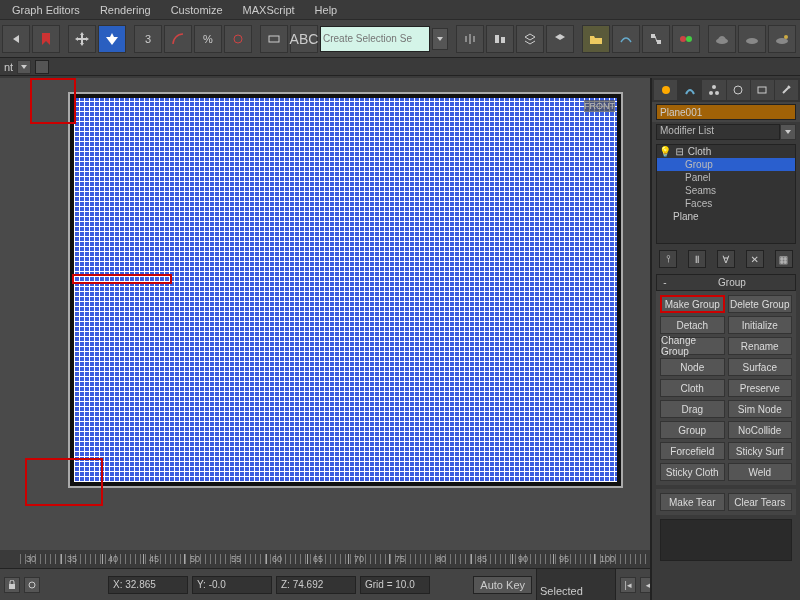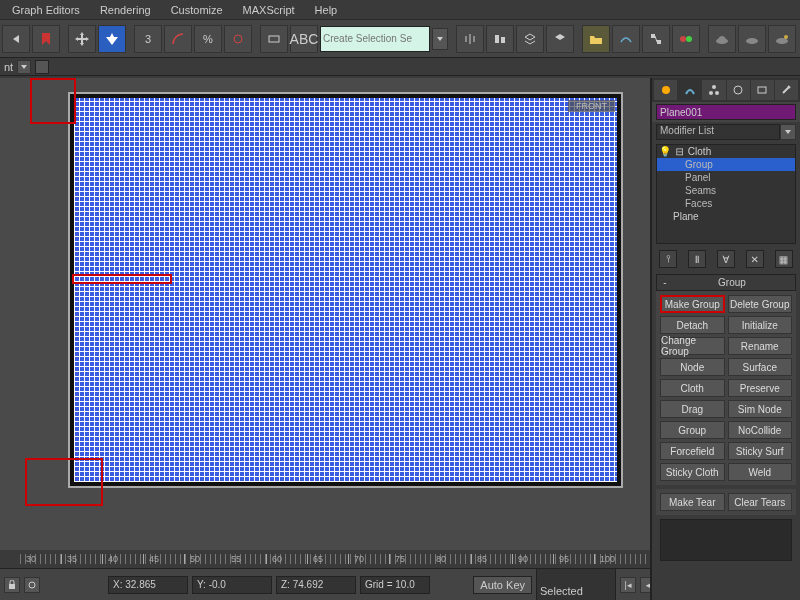--- a/index.html
+++ b/index.html
@@ -18,42 +18,42 @@
   .subbar { height: 18px; background: #3a3a3a; display:flex; align-items:center; padding-left:4px; border-bottom:1px solid #222; gap:4px;}
   .subbar .smbox { width:14px; height:14px; background:#555; border:1px solid #222;}
   
   .main { position:absolute; top:78px; left:0; right:150px; bottom:50px; background:#4a4a4a; }
   .viewport { position:absolute; top:14px; left:68px; width:555px; height:396px; background:#111; border:2px solid #aaa; overflow:hidden;}
   .grid-cloth { position:absolute; inset:4px; background:
     repeating-linear-gradient(0deg, #fff 0, #fff 1px, transparent 1px, transparent 5px),
     repeating-linear-gradient(90deg, #fff 0, #fff 1px, transparent 1px, transparent 5px),
     #3a5ce0;
   }
-  .vp-label { position:absolute; top:6px; right:6px; background:rgba(80,80,80,0.7); padding:1px 8px; font-size:9px; color:#bbb;}
+  .vp-label { position:absolute; top:6px; right:6px; background:rgba(80,80,80,0.7); padding:1px 0; font-size:9px; color:#bbb;}
   .redbox { position:absolute; border:2px solid #c00; background:transparent; }
   
   .ruler { position:absolute; left:0; right:150px; bottom:32px; height:18px; background:#3a3a3a; display:flex; align-items:center;}
   .ruler .tick { position:absolute; font-size:9px; color:#aaa;}
   .ruler::before { content:""; position:absolute; top:4px; left:20px; right:0; height:10px;
     background: repeating-linear-gradient(90deg, #777 0, #777 1px, transparent 1px, transparent 5px),
                 repeating-linear-gradient(90deg, #aaa 0, #aaa 1px, transparent 1px, transparent 41px);
   }
   
   .statusbar { position:absolute; bottom:0; left:0; right:0; height:32px; background:#444; display:flex; align-items:center; gap:4px; padding:0 4px; border-top:1px solid #222;}
   .stat-field { background:#333; border:1px solid #222; height:18px; display:flex; align-items:center; padding:0 4px; font-size:10px;}
   .stat-field.coord { width:80px; }
   .autokey { background:#555; padding:2px 6px; border:1px solid #222;}
   .selected-box { background:#333; border:1px solid #222; width:80px; height:18px; padding:16px 3px;}
   .sb-btn { width:16px; height:16px; background:#555; border:1px solid #333; display:flex; align-items:center; justify-content:center; font-size:9px;}
   
   .sidepanel { position:absolute; top:78px; right:0; bottom:0; width:150px; background:#3a3a3a; border-left:2px solid #222; display:flex; flex-direction:column;}
   .panel-tabs { height:24px; background:#333; display:flex; gap:1px; padding:2px;}
   .ptab { flex:1; background:#444; display:flex; align-items:center; justify-content:center;}
   .name-row { background:#444; padding:2px 4px; display:flex; align-items:center;}
-  .name-inp { flex:1; background:#701a75; border:1px solid #222; height:16px; padding:0 3px; color:#ccc; font-size:10px;}
+  .name-inp { flex:1; background:#a16207; border:1px solid #222; height:16px; padding:0 3px; color:#ccc; font-size:10px;}
   .color-sw { width:20px; height:16px; background:#2fffae; margin-left:2px;}
   .modlist { padding:2px 4px; display:flex; align-items:center;}
   .modlist-dd { flex:1; background:#333; border:1px solid #222; height:16px; padding:0 3px; color:#bbb; font-size:10px;}
   .stack { background:#333; margin:2px 4px; height:100px; border:1px solid #222; font-size:10px; overflow:hidden;}
   .stack-row { padding:1px 2px; display:flex; align-items:center; gap:4px;}
   .stack-row.sel { background:#2a5fce; color:#fff;}
   .stack-row.sub { padding-left:28px; color:#bbb;}
   .stack-icons { display:flex; gap:4px; padding:4px; justify-content:space-around;}
   .si { width:18px; height:18px; background:#444; border:1px solid #222; display:flex; align-items:center; justify-content:center; font-size:10px;}
   .rollout { margin:2px 4px; }

